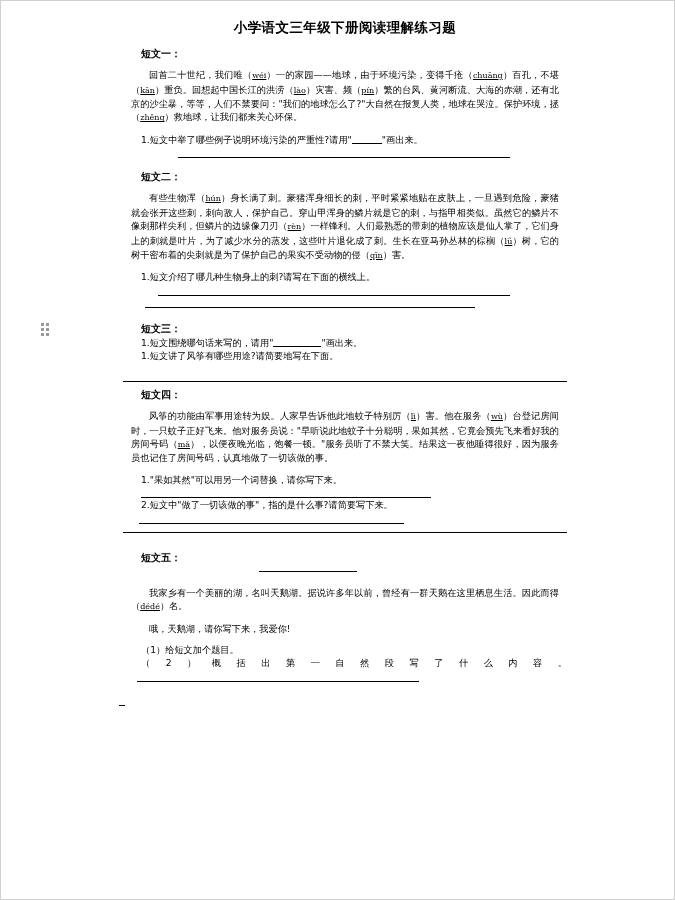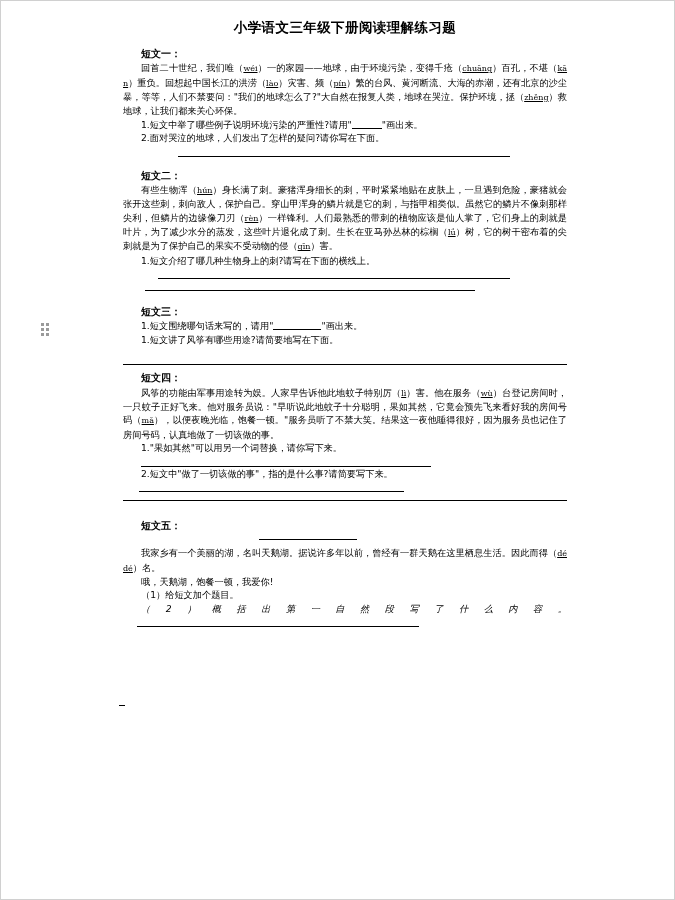--- a/index.html
+++ b/index.html
@@ -43,41 +43,40 @@
     text-indent: 18px;
     line-height: 13.2px;
   }
   .para {
     font-size: 9.2px;
     color: #000;
     line-height: 13.4px;
     text-align: justify;
     text-justify: inter-ideograph;
     text-indent: 18px;
-    margin: 0;
+    margin: 8px;
     word-break: break-all;
   }
   .q {
     font-size: 9.2px;
     color: #000;
     line-height: 13.4px;
     margin: 0;
     text-indent: 18px;
     word-break: break-all;
   }
   .q-spread {
     font-size: 9.2px;
     color: #000;
     line-height: 13.4px;
     margin: 0;
     text-indent: 18px;
     text-align: justify;
     text-align-last: justify;
     word-break: break-all;
-    font-style: italic;
   }
   .py {
     text-decoration: underline;
     font-family: "DejaVu Serif", "Liberation Serif", serif;
     font-size: 8px;
   }
   
   .blank {
     border-bottom: 1px solid #000;
     height: 0;
@@ -167,21 +166,20 @@
 
   <div class="stray-dash"></div>
 
   <div class="doc">
 
     <div class="doc-title">小学语文三年级下册阅读理解练习题</div>
 
     <div class="sec-head">短文一：</div>
     <p class="para"><span>回首二十世纪，我们唯（</span><span class="py">wéi</span><span>）一的家园——地球，由于环境污染，变得千疮（</span><span class="py">chuāng</span><span>）百孔，不堪（</span><span class="py">kān</span><span>）重负。回想起中国长江的洪涝（</span><span class="py">lào</span><span>）灾害、频（</span><span class="py">pín</span><span>）繁的台风、黄河断流、大海的赤潮，还有北京的沙尘暴，等等，人们不禁要问："我们的地球怎么了?"大自然在报复人类，地球在哭泣。保护环境，拯（</span><span class="py">zhěng</span><span>）救地球，让我们都来关心环保。</span></p>
     <p class="q"><span>1.短文中举了哪些例子说明环境污染的严重性?请用"</span><span class="inline-blank"></span><span>"画出来。</span></p>
-    <p class="q">2.面对哭泣的地球，人们发出了怎样的疑问?请你写在下面。</p>
     <div class="blank-wrap">
         <div class="blank bl-indent-55"></div>
       </div>
 
     <div class="sp-12"></div>
 
     <div class="sec-head">短文二：</div>
     <p class="para"><span>有些生物浑（</span><span class="py">hún</span><span>）身长满了刺。豪猪浑身细长的刺，平时紧紧地贴在皮肤上，一旦遇到危险，豪猪就会张开这些刺，刺向敌人，保护自己。穿山甲浑身的鳞片就是它的刺，与指甲相类似。虽然它的鳞片不像刺那样尖利，但鳞片的边缘像刀刃（</span><span class="py">rèn</span><span>）一样锋利。人们最熟悉的带刺的植物应该是仙人掌了，它们身上的刺就是叶片，为了减少水分的蒸发，这些叶片退化成了刺。生长在亚马孙丛林的棕榈（</span><span class="py">lǘ</span><span>）树，它的树干密布着的尖刺就是为了保护自己的果实不受动物的侵（</span><span class="py">qīn</span><span>）害。</span></p>
     <p class="q">1.短文介绍了哪几种生物身上的刺?请写在下面的横线上。</p>
     <div class="blank-wrap">
@@ -214,21 +212,21 @@
     <div class="sp-8"></div>
     <div class="rule-full"></div>
 
     <div class="sp-18"></div>
 
     <div class="sec-head">短文五：</div>
     <div class="sp-6"></div>
     <div class="blank bl-center"></div>
     <div class="sp-6"></div>
     <p class="para"><span>我家乡有一个美丽的湖，名叫天鹅湖。据说许多年以前，曾经有一群天鹅在这里栖息生活。因此而得（</span><span class="py">dédé</span><span>）名。</span></p>
-    <p class="para">哦，天鹅湖，饱餐一顿，我爱你!</p>
+    <p class="para">哦，天鹅湖，请你写下来，我爱你!</p>
     <p class="q">（1）给短文加个题目。</p>
     <p class="q-spread">（2）概括出第一自然段写了什么内容。</p>
     <div class="blank-wrap">
         <div class="blank bl-indent-14"></div>
       </div>
 
   </div>
 </div>
 
 </body></html>

